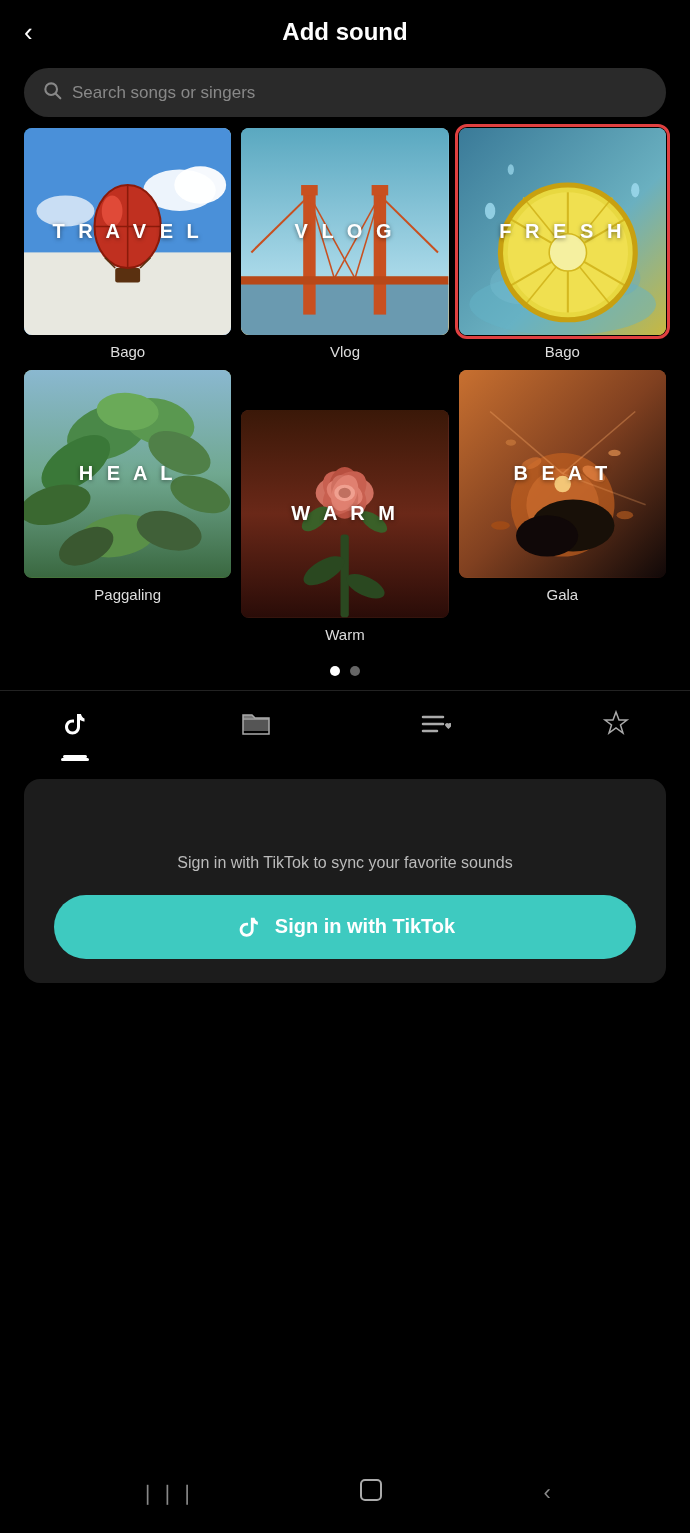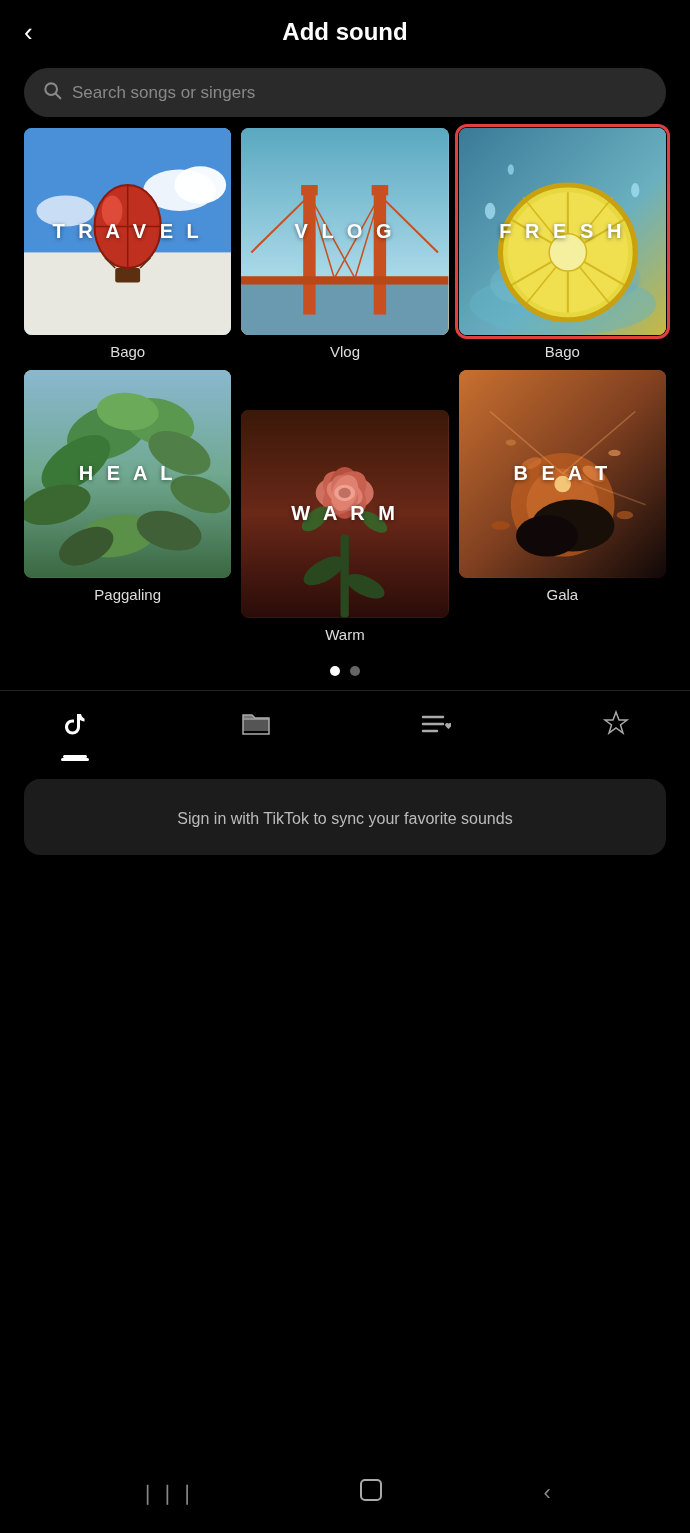--- a/index.html
+++ b/index.html
@@ -196,20 +196,21 @@
       display: flex;
       flex-direction: column;
       align-items: center;
       gap: 20px;
     }
     .signin-desc {
       font-size: 16px;
       color: #bbb;
       text-align: center;
       line-height: 1.5;
+      margin-top: 44px;
     }
     .signin-btn {
       background: #3ecac0;
       border: none;
       border-radius: 50px;
       width: 100%;
       padding: 18px 24px;
       display: flex;
       align-items: center;
       justify-content: center;
@@ -536,20 +537,28 @@
   <div style="width: 70px; display: flex; justify-content: center;">
     <div style="width: 28px; height: 3px; background: #fff; border-radius: 2px; margin-top: 0;"></div>
   </div>
   <div style="width: 70px;"></div>
   <div style="width: 70px;"></div>
   <div style="width: 70px;"></div>
 </div>
 
 <div class="signin-card">
   <p class="signin-desc">Sign in with TikTok to sync your favorite sounds</p>
+  <button class="signin-btn">
+    <span class="tiktok-logo-circle">
+      <svg width="28" height="28" viewBox="0 0 30 30" fill="white" xmlns="http://www.w3.org/2000/svg">
+        <path d="M21 5c0 0 0.5 3 3.5 4.5v3c0 0-2.5-0.2-4.5-1.5v7c0 4.5-3.5 7.5-7.5 7.5S5 22.5 5 18s3.5-7.5 7.5-7.5c0.5 0 1 0 1.5 0.1v3.1c-0.5-0.1-1-0.2-1.5-0.2C10 13.5 8 15.5 8 18s2 4.5 4.5 4.5S17 20.5 17 18V5h4z"></path>
+      </svg>
+    </span>
+    <span>Sign in with TikTok</span>
+  </button>
 </div>
 
 <div class="system-nav">
   <span class="sys-nav-icon" style="font-size:20px; letter-spacing:3px; color:#888;">❘❘❘</span>
   <span class="sys-nav-icon">
     <svg width="28" height="28" viewBox="0 0 28 28" fill="none" stroke="#aaa" stroke-width="2" xmlns="http://www.w3.org/2000/svg">
       <rect x="4" y="4" width="20" height="20" rx="4"></rect>
     </svg>
   </span>
   <span class="sys-nav-icon" style="font-size:22px; color:#888;">‹</span>

